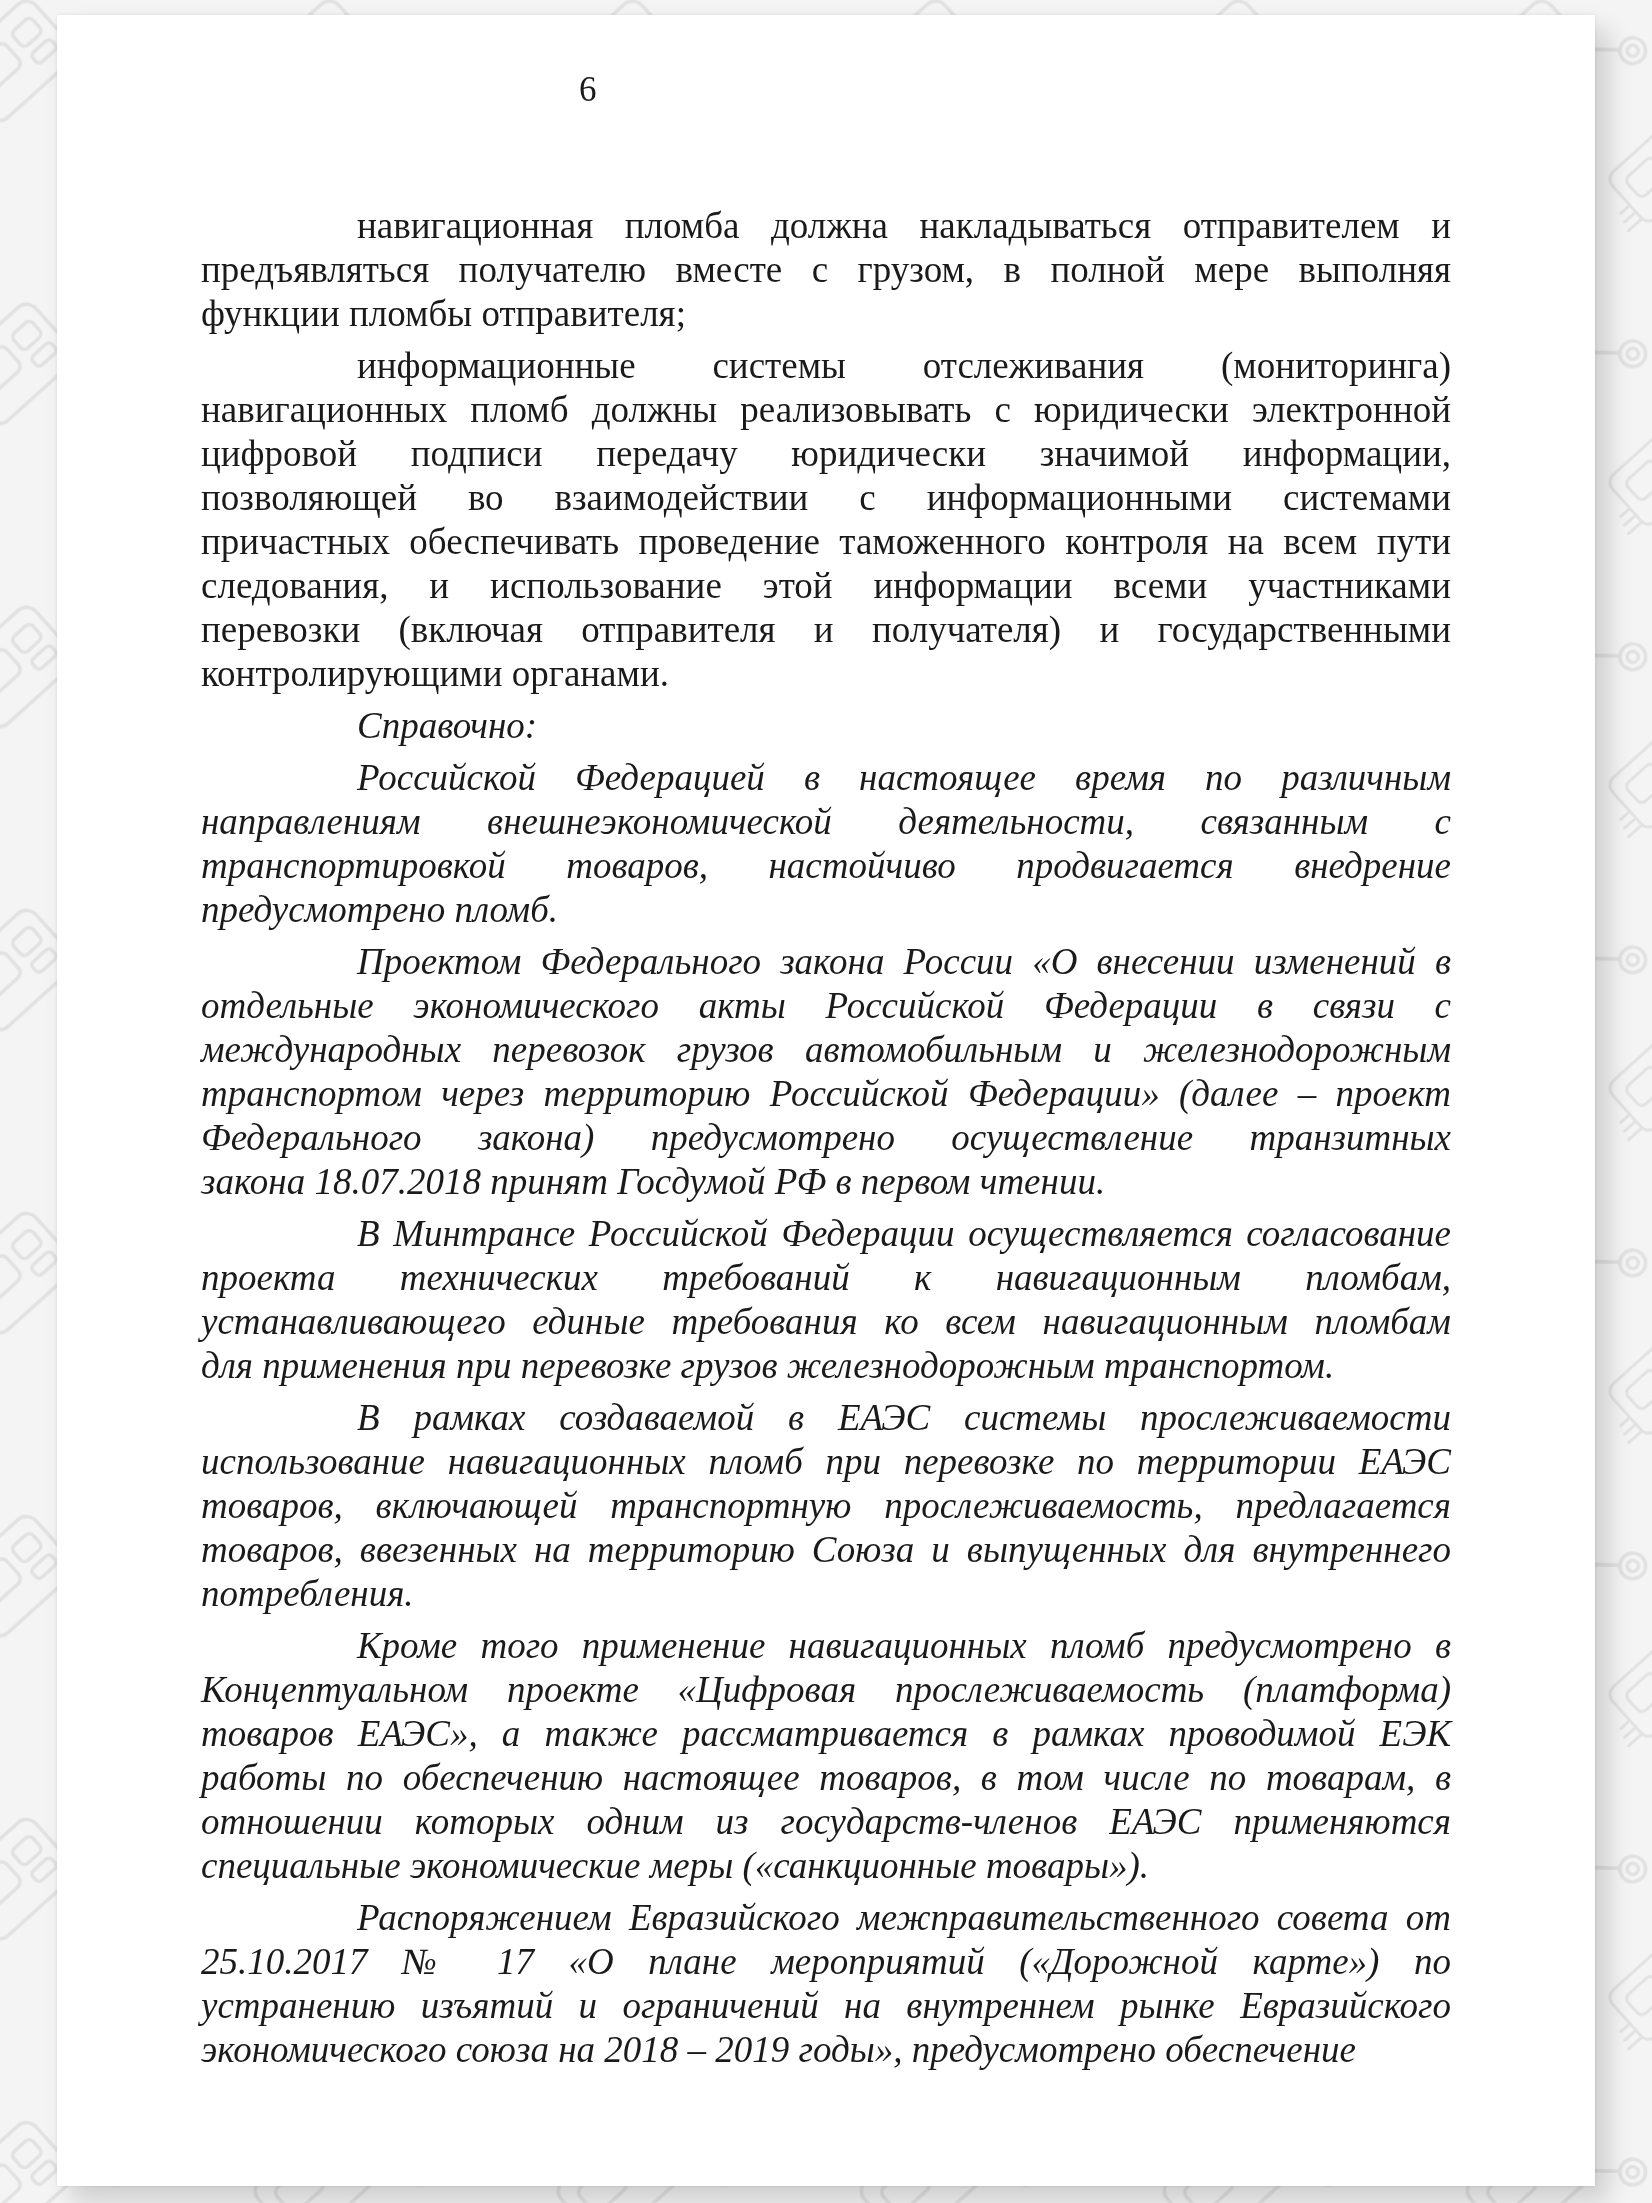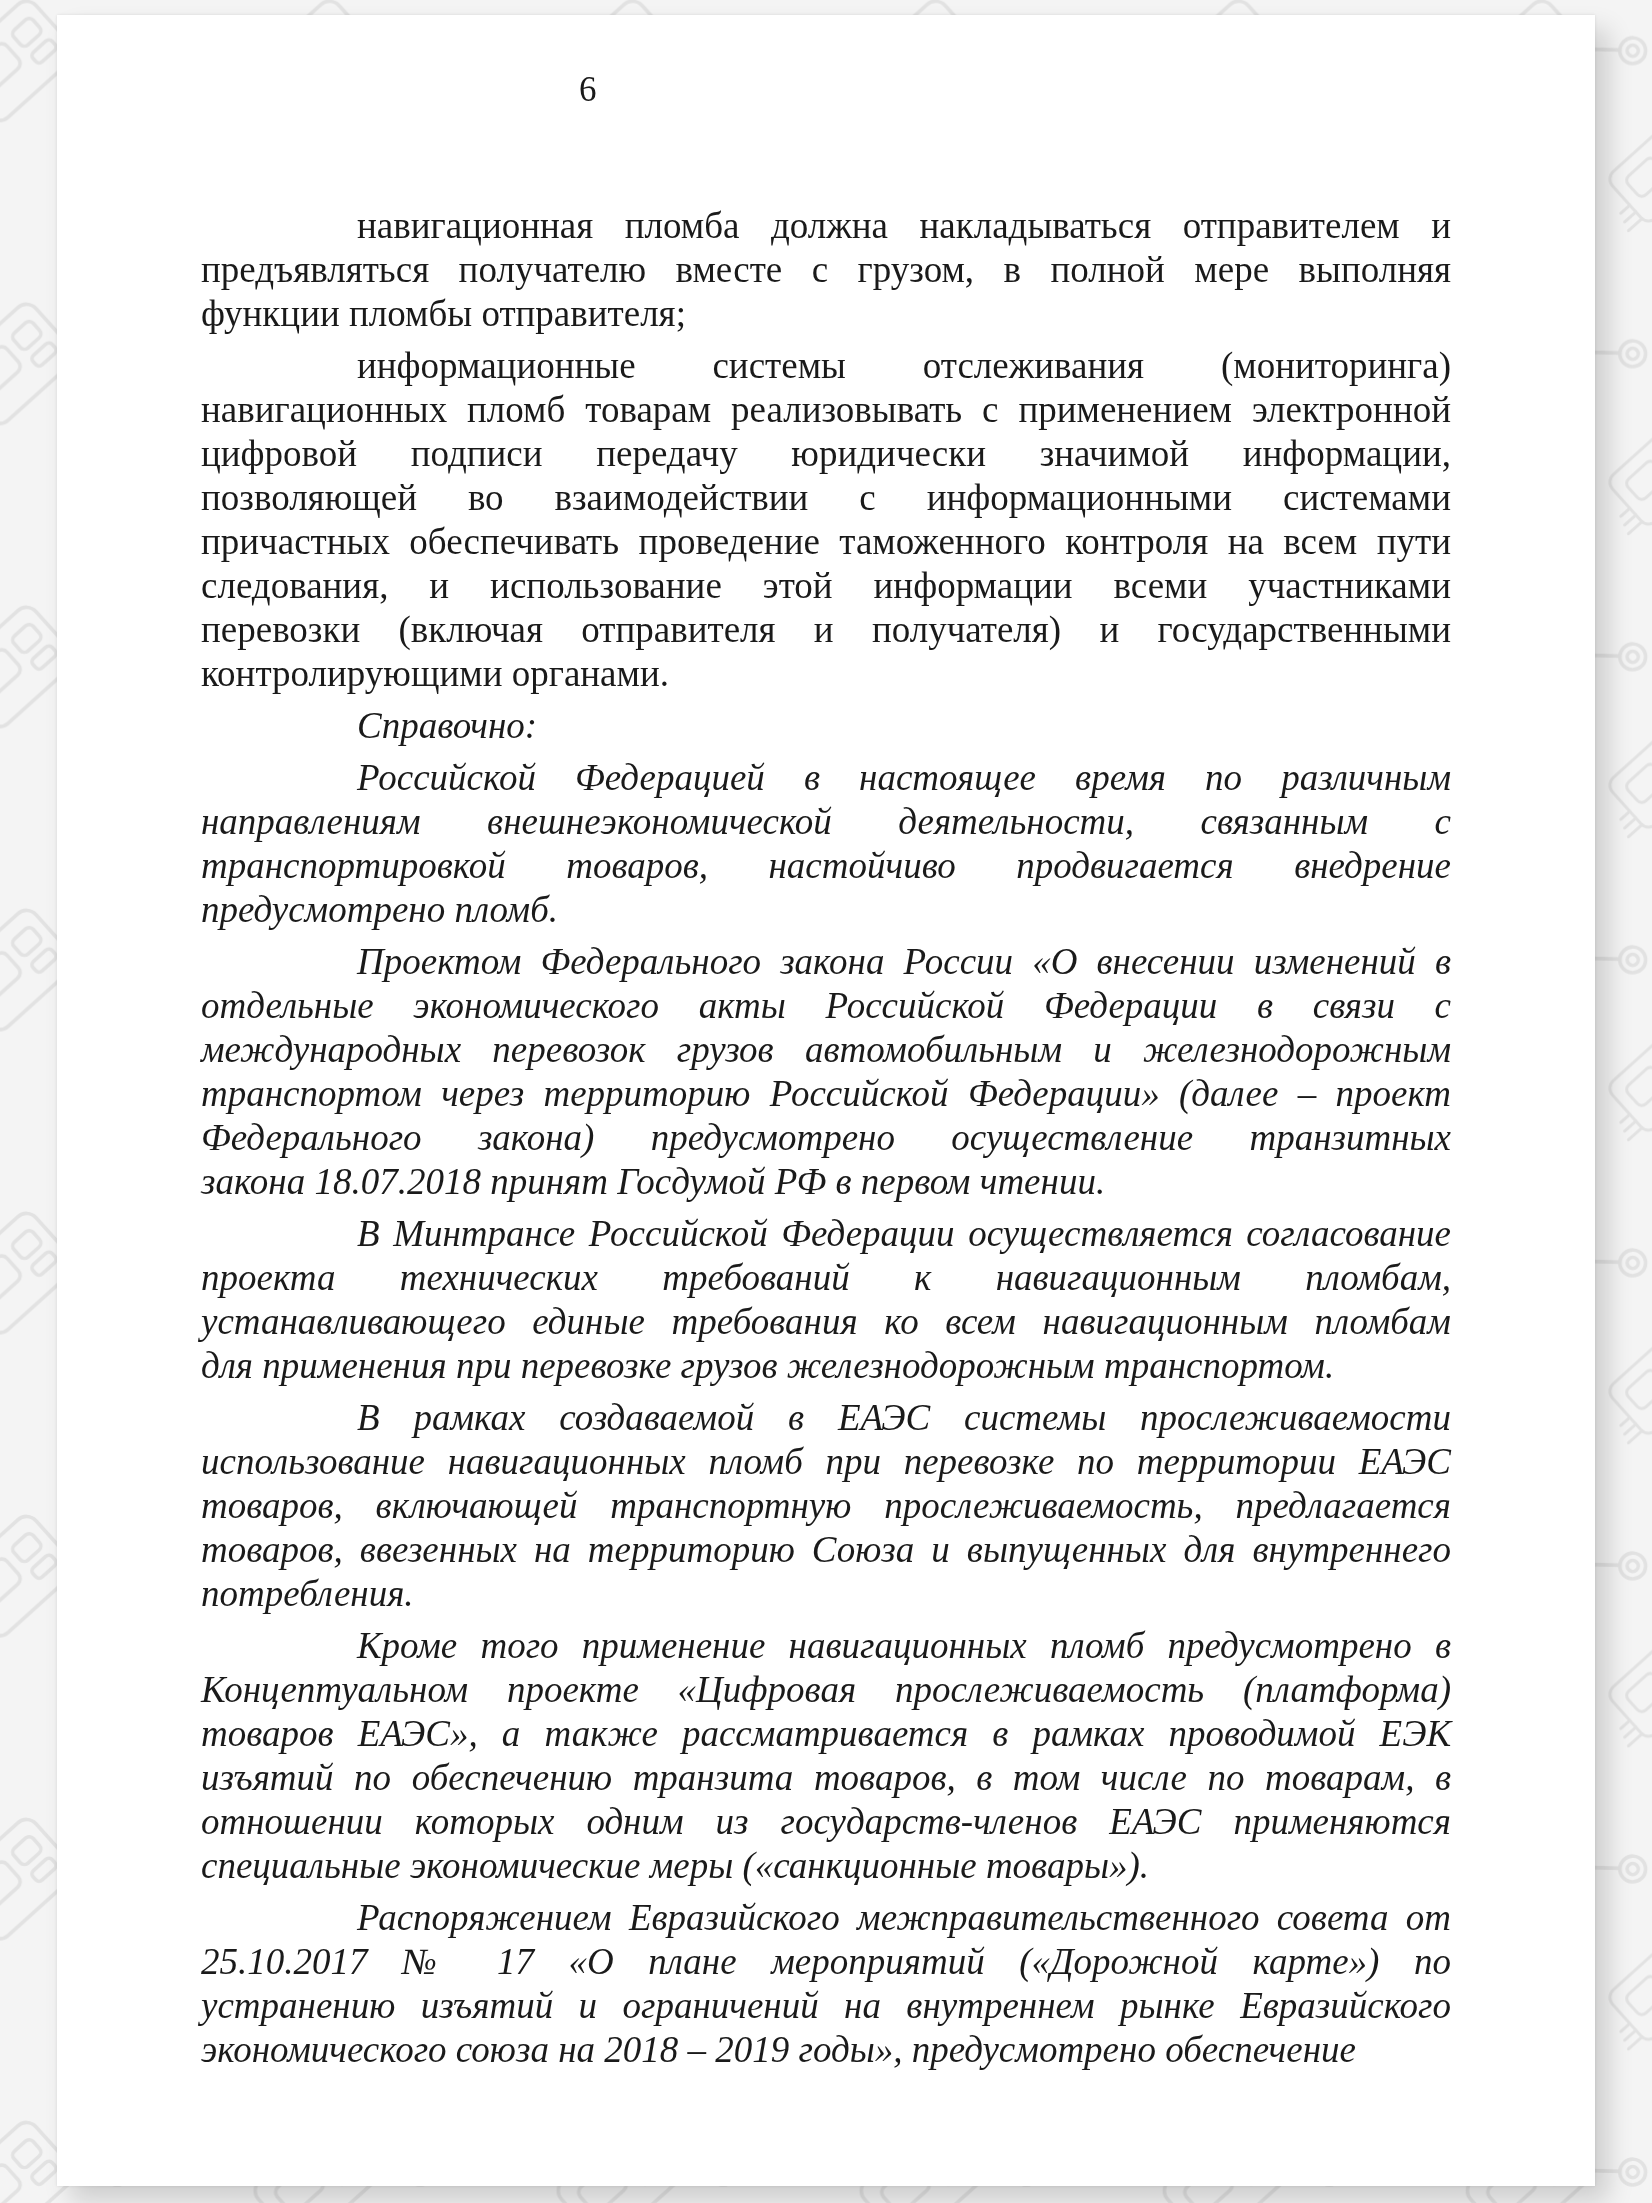--- a/index.html
+++ b/index.html
@@ -96,21 +96,21 @@
   <div class="sheet">
     <div class="pagenum">6</div>
     <main class="doc">
         <div class="para">
           <div class="line first">навигационная пломба  должна накладываться отправителем и</div>
           <div class="line">предъявляться получателю вместе с грузом, в полной мере выполняя</div>
           <div class="line last">функции пломбы отправителя;</div>
         </div>
         <div class="para">
           <div class="line first">информационные системы отслеживания (мониторинга)</div>
-          <div class="line">навигационных пломб  товарам реализовывать с применением электронной</div>
+          <div class="line">навигационных пломб  должны реализовывать с юридически электронной</div>
           <div class="line">цифровой подписи передачу юридически значимой информации,</div>
           <div class="line">позволяющей во взаимодействии с информационными системами</div>
           <div class="line">причастных обеспечивать  проведение таможенного контроля на всем пути</div>
           <div class="line">следования, и использование этой информации всеми участниками</div>
           <div class="line">перевозки (включая отправителя и получателя) и государственными</div>
           <div class="line last">контролирующими органами.</div>
         </div>
         <div class="para italic">
           <div class="line first last">Справочно:</div>
         </div>
@@ -138,21 +138,21 @@
           <div class="line first">В рамках создаваемой в ЕАЭС системы прослеживаемости</div>
           <div class="line">использование навигационных пломб при перевозке по территории ЕАЭС</div>
           <div class="line">товаров, включающей транспортную прослеживаемость, предлагается</div>
           <div class="line">товаров, ввезенных на территорию Союза и выпущенных для внутреннего</div>
           <div class="line last">потребления.</div>
         </div>
         <div class="para italic">
           <div class="line first">Кроме того применение навигационных пломб предусмотрено в</div>
           <div class="line">Концептуальном проекте «Цифровая прослеживаемость (платформа)</div>
           <div class="line">товаров ЕАЭС», а также рассматривается в рамках проводимой ЕЭК</div>
-          <div class="line">изъятий по обеспечению транзита товаров, в том числе по товарам, в</div>
+          <div class="line">работы по обеспечению настоящее товаров, в том числе по товарам, в</div>
           <div class="line">отношении которых одним из государств-членов ЕАЭС применяются</div>
           <div class="line last">специальные экономические меры («санкционные товары»).</div>
         </div>
         <div class="para italic">
           <div class="line first">Распоряжением Евразийского межправительственного совета от</div>
           <div class="line">25.10.2017 № 17 «О плане мероприятий («Дорожной карте») по</div>
           <div class="line">устранению изъятий и ограничений на внутреннем рынке Евразийского</div>
           <div class="line last">экономического союза на 2018 – 2019 годы», предусмотрено обеспечение</div>
         </div>
       </main>

